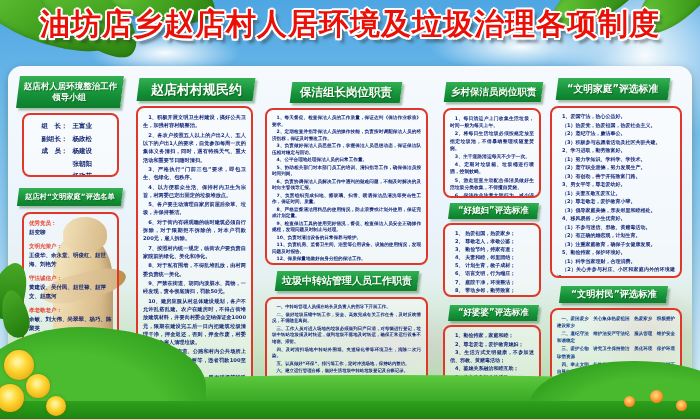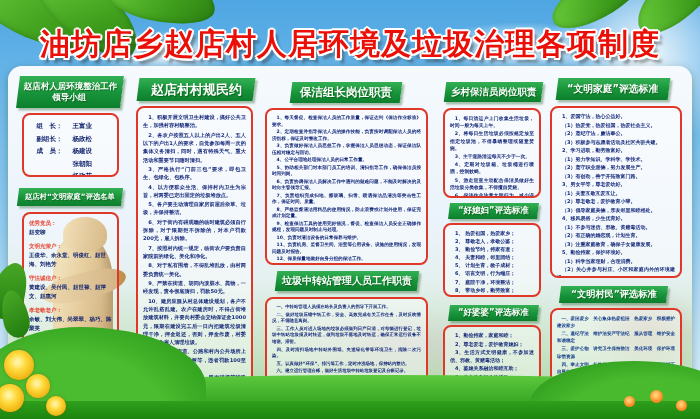--- a/index.html
+++ b/index.html
@@ -9,21 +9,21 @@
     background:linear-gradient(180deg,#4ea6e2 0%,#6cb8ea 22%,#93cdf2 55%,#c2e3f8 80%,#dff0fb 100%);
   }
   .cloud{position:absolute;border-radius:50%;
     background:radial-gradient(closest-side,rgba(255,255,255,.95),rgba(255,255,255,0));}
   .sun{position:absolute;right:-40px;top:-40px;width:190px;height:190px;border-radius:50%;
     background:radial-gradient(closest-side,rgba(255,255,255,.95),rgba(255,255,255,0));}
   .leaf{position:absolute;border-radius:54% 46% 58% 42%/60% 55% 45% 40%;
     background:linear-gradient(120deg,#6fd13f 0%,#3f9e1c 60%,#2a7d10 100%);
     box-shadow:inset 0 0 6px rgba(0,60,0,.35);}
   
-  .title{position:absolute;left:0;top:24px;width:100%;text-align:center;z-index:6;
+  .title{position:absolute;left:0;top:4px;width:100%;text-align:center;z-index:6;
     font-size:30px;font-weight:900;letter-spacing:1px;color:#ea1008;white-space:nowrap;
     text-shadow:-2px 0 0 #fff,2px 0 0 #fff,0 -2px 0 #fff,0 2px 0 #fff,
       -1.5px -1.5px 0 #fff,1.5px -1.5px 0 #fff,-1.5px 1.5px 0 #fff,1.5px 1.5px 0 #fff,
       4px 5px 3px rgba(50,50,50,.55);}
   
   #board{position:absolute;left:8px;top:66px;width:684px;height:341px;border-radius:14px;
     background:linear-gradient(180deg,#f6fafe 0%,#eaf3fb 45%,#e2efe9 75%,#d9ecd2 100%);
     box-shadow:0 3px 8px rgba(30,60,30,.35);overflow:hidden;}
   .scenery{position:absolute;left:0;bottom:0;width:100%;height:130px;
     background:linear-gradient(180deg,rgba(185,220,175,0) 0%,rgba(150,205,140,.30) 55%,rgba(115,185,105,.45) 100%);}
@@ -41,21 +41,21 @@
   .items p{margin:0 0 1px;color:#15297a;font-weight:600;text-align:justify;text-indent:1em;}
   .fs48 p{font-size:4.8px;line-height:1.5;}
   .fs52 p{font-size:5.2px;line-height:1.6;}
   .fs46 p{font-size:4.6px;line-height:1.42;}
   .fs44 p{font-size:4.4px;line-height:1.5;}
   .fs50 p{font-size:5px;line-height:1.42;}
   .fs50s p{font-size:5px;line-height:1.5;}
   .fs45 p{font-size:4.5px;line-height:1.58;color:#123c8a;}
   
   .nrow{display:flex;justify-content:center;font-size:6.5px;font-weight:bold;color:#13246e;line-height:12.5px;}
-  .nrole{width:36px;text-align:left;white-space:pre;}
+  .nrole{width:36px;text-align:center;white-space:pre;}
   .nname{width:32px;text-align:left;}
   
   .fgroup{margin-bottom:5px;}
   .flabel{color:#e8432f;font-weight:bold;font-size:5.5px;line-height:1.7;}
   .fnames{color:#13246e;font-weight:bold;font-size:5.5px;line-height:1.6;}
   
   .statue{position:absolute;left:53px;top:233px;width:60px;height:186px;z-index:3;
     background:linear-gradient(100deg,#f0dca6 6%,#d9b470 45%,#b98c47 82%,#96692f 100%);
     border-radius:46% 54% 4% 4%/20% 26% 3% 3%;
     box-shadow:inset -5px 0 8px rgba(120,80,20,.5);}

